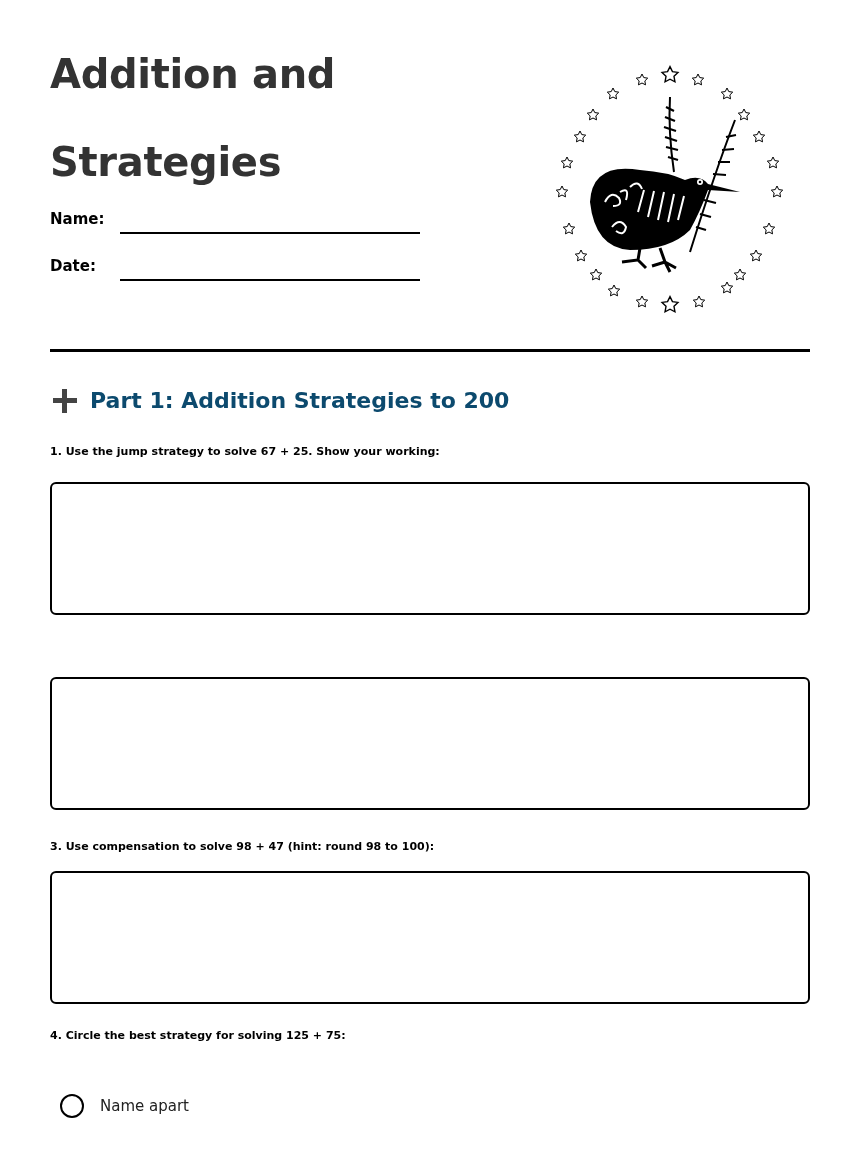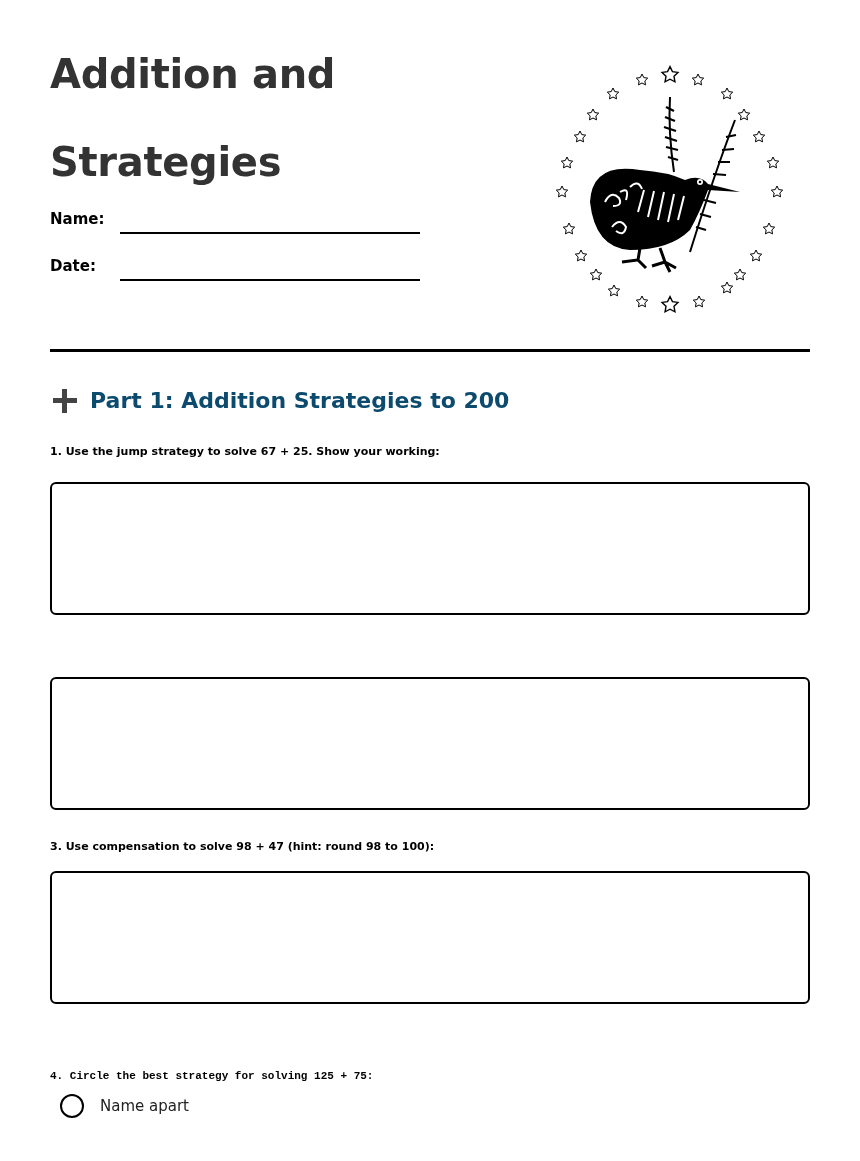--- a/index.html
+++ b/index.html
@@ -112,21 +112,21 @@
   </h2>
 
   <p class="question" style="top:445px;">1. Use the jump strategy to solve 67 + 25. Show your working:</p>
   <div class="answer-box" style="top:482px;"></div>
 
   <div class="answer-box" style="top:677px;"></div>
 
   <p class="question" style="top:816px;margin-top:24px;">3. Use compensation to solve 98 + 47 (hint: round 98 to 100):</p>
   <div class="answer-box" style="top:871px;"></div>
 
-  <p class="question" style="top:1070px;font-family:Liberation Mono, monospace;">4. Circle the best strategy for solving 125 + 75:</p>
+  <p class="question" style="top:1029px;">4. Circle the best strategy for solving 125 + 75:</p>
 
   <div class="options">
     <div class="option">
       <span class="radio"></span>
       <span class="option-label">Name apart</span>
     </div>
   </div>
 </div>
 
 </body></html>

